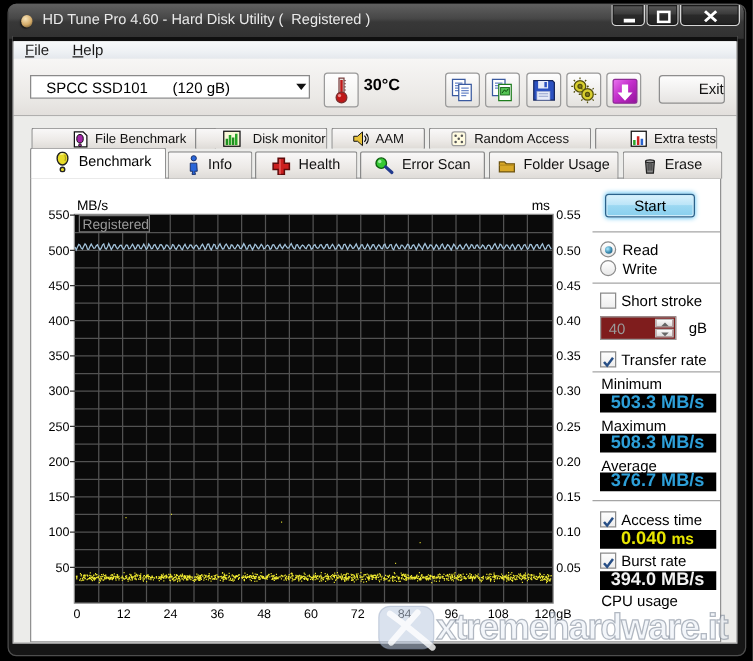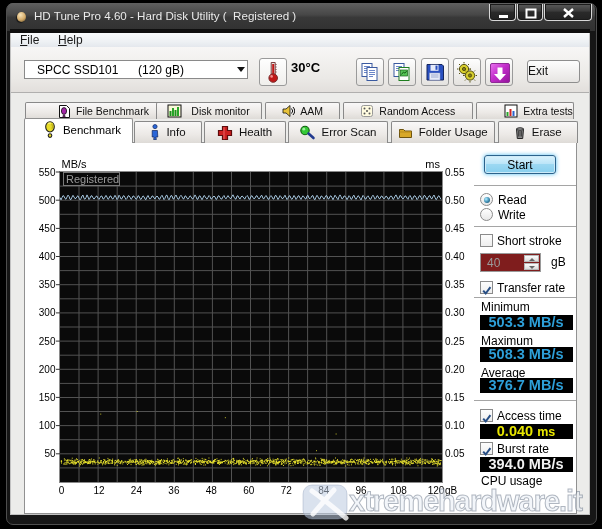--- a/index.html
+++ b/index.html
@@ -31,21 +31,21 @@
  font-size:12px;color:#000;}
 #comboarrow{left:226px;top:20px;width:0;height:0;border:4px solid transparent;
  border-top:5px solid #111;}
 .tbtn{position:absolute;top:11px;width:28px;height:28px;border:1px solid #9a9a9a;border-radius:3px;
  background:linear-gradient(#fefefe,#f1f0ee 50%,#e4e2df);}
 #thermo{left:248px;top:11px;width:28px;height:28px;border:1px solid #9a9a9a;border-radius:3px;
  background:linear-gradient(#fefefe,#f0efec);}
 #temp{left:280px;top:13px;font-size:13px;font-weight:bold;color:#000;}
 #exitbtn{left:516px;top:13px;width:53px;height:23px;border:1px solid #8e8e8e;border-radius:3px;
  background:linear-gradient(#fdfdfd,#f2f1f0 50%,#e6e4e2);font-size:12px;color:#111;
- text-align:left;line-height:21px;}
+ text-align:right;line-height:21px;}
 
 #tabarea{left:0;top:62.5px;width:578px;height:421.5px;background:#ececea;}
 .tab1{position:absolute;top:9px;height:17px;border:1px solid #898989;border-bottom:none;
  border-radius:2px 2px 0 0;background:linear-gradient(#f9f8f8,#ece9e6 60%,#dedbd7);
  font-size:10.5px;color:#111;}
 .tab2{position:absolute;top:28px;height:22px;border:1px solid #898989;border-bottom:none;
  border-radius:2px 2px 0 0;background:linear-gradient(#f9f8f8,#ece9e6 60%,#dedbd7);
  font-size:11.5px;color:#111;}
 #page{left:13px;top:49px;width:553px;height:372px;background:#fff;border:1px solid #919191;}
 #activetab{left:13px;top:25px;width:109px;height:25px;background:#fff;
@@ -156,21 +156,21 @@
               <svg width="13" height="15" viewBox="0 0 13 15">
                 <path d="M1.5 1.5h7l3 3v9h-10z" fill="#fff" stroke="#111"></path>
                 <ellipse cx="6" cy="7" rx="2.6" ry="3.4" fill="#a327a8" stroke="#111" stroke-width=".8"></ellipse>
                 <circle cx="6" cy="12.2" r="1.1" fill="#a327a8" stroke="#111" stroke-width=".7"></circle>
               </svg>
             </span>
             <span style="white-space:nowrap;">File Benchmark</span>
           </div>
         </div>
         <div class="tab1" style="left:144.5px;width:106px;">
-          <div style="position:absolute;inset:0;display:flex;align-items:center;justify-content:center;gap:9px;">
+          <div style="position:absolute;inset:0;display:flex;align-items:center;justify-content:flex-end;gap:9px;">
             <span style="display:flex;margin-top:1px;">
               <svg width="15" height="14" viewBox="0 0 15 14">
                 <rect x="1" y="1" width="13" height="12" fill="#f8f8d8" stroke="#111"></rect>
                 <rect x="2.5" y="7" width="2" height="5" fill="#1e8f1e"></rect>
                 <rect x="5" y="4" width="2" height="8" fill="#27a527"></rect>
                 <rect x="7.5" y="6" width="2" height="6" fill="#1e8f1e"></rect>
                 <rect x="10" y="3" width="2" height="9" fill="#27a527"></rect>
               </svg>
             </span>
             <span style="white-space:nowrap;">Disk monitor</span>

